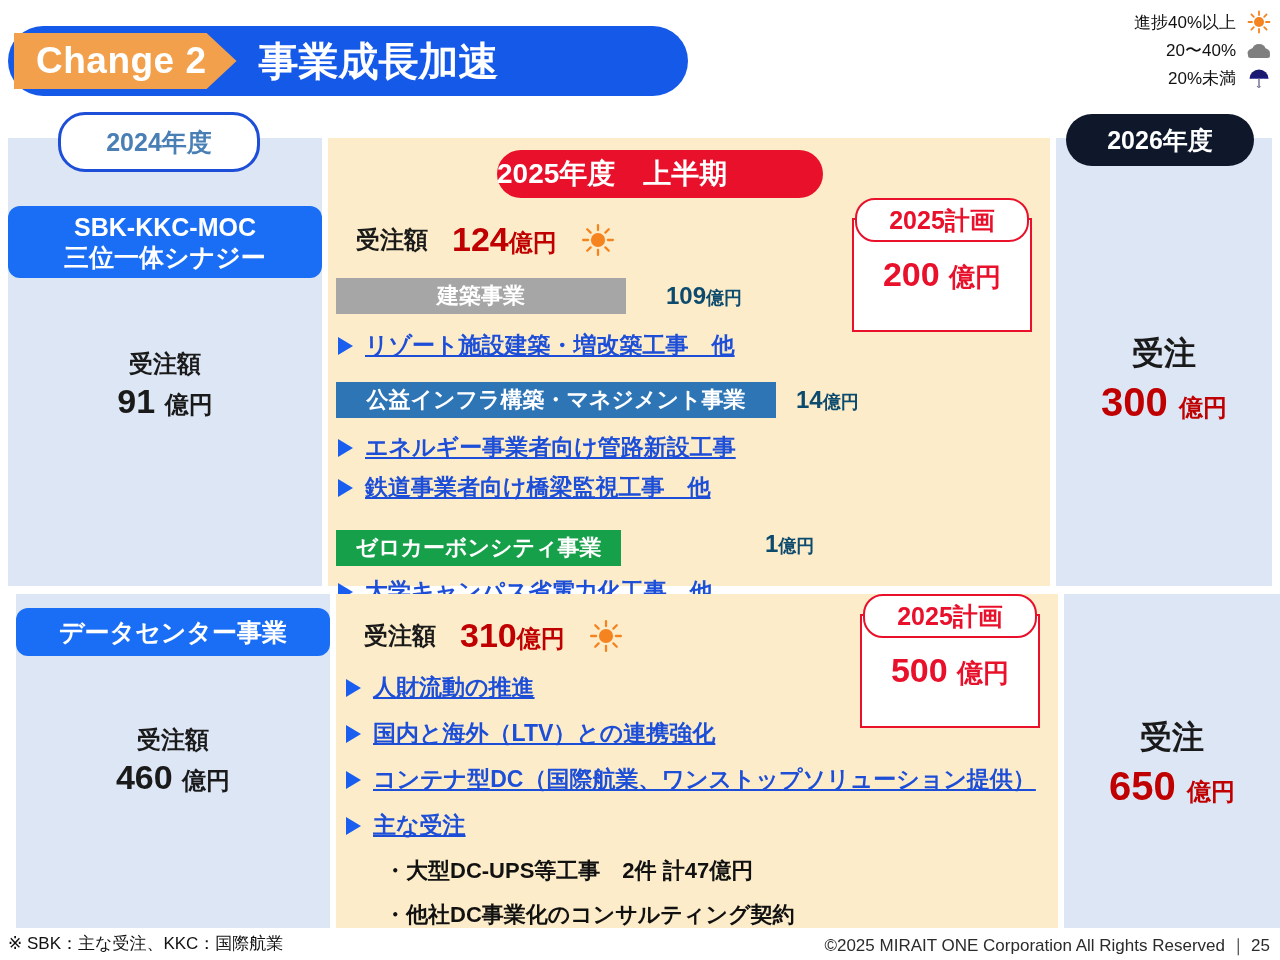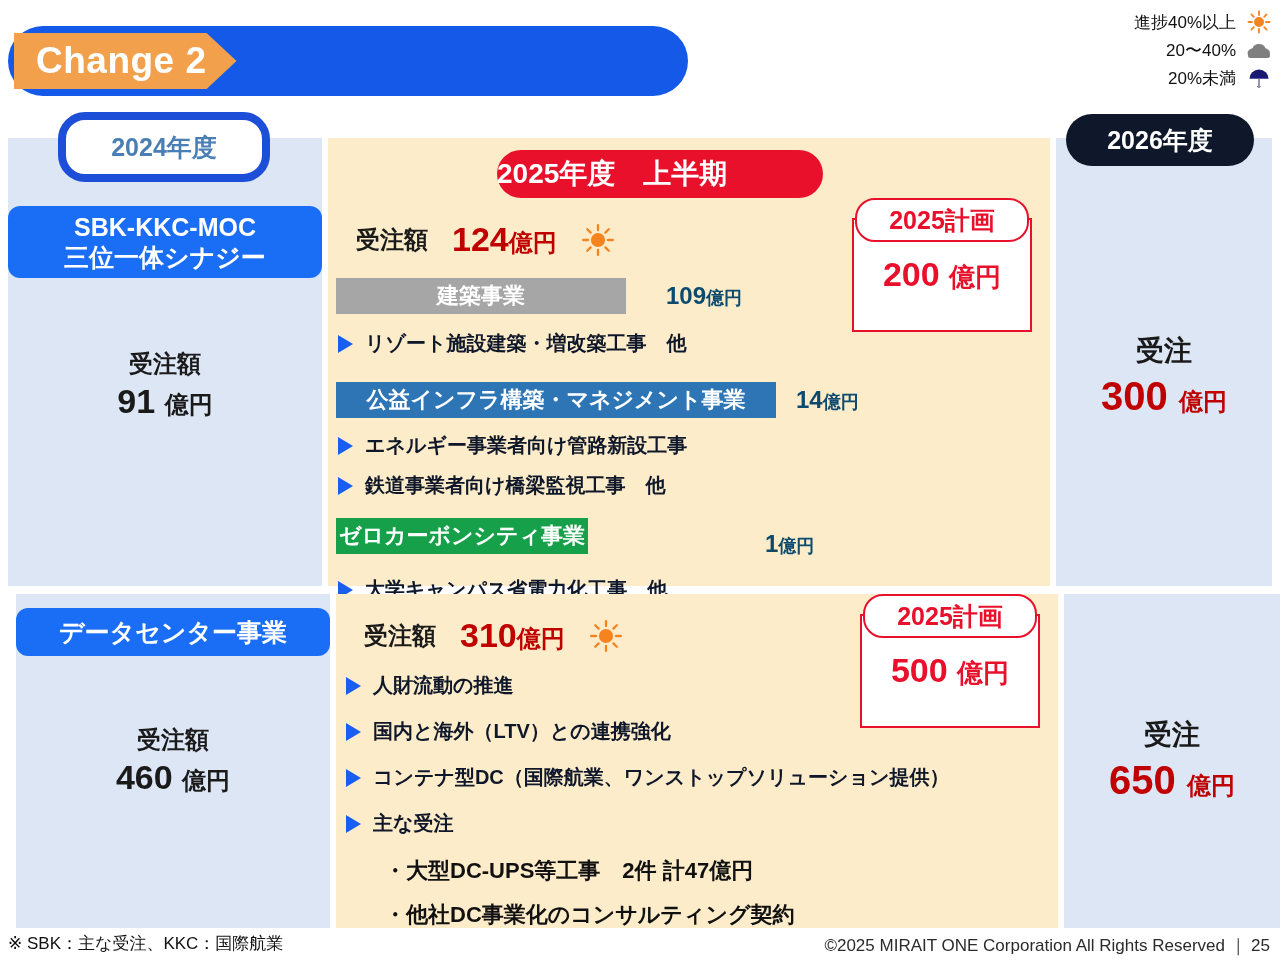--- a/index.html
+++ b/index.html
@@ -58,21 +58,21 @@
 
   .panel-blue { background: #dce6f4; }
   .panel-cream { background: #fcecc9; }
 
   .cell { position: absolute; box-sizing: border-box; }
 
   
   .pill-year-2024 {
     position: absolute; left: 58px; top: 112px;
     width: 196px; height: 54px;
-    background: #fff; border: 8px solid #1d4ed8;
+    background: #fff; border: 3px solid #1d4ed8;
     border-radius: 27px;
     display: flex; align-items: center; justify-content: center;
     z-index: 5;
   }
   .pill-year-2024 .t { color:#4a7fb5; font-weight:bold; font-size:25px; }
 
   .pill-year-2026 {
     position: absolute; left: 1066px; top: 114px;
     width: 188px; height: 52px;
     background: #0f172a; border-radius: 26px;
@@ -100,21 +100,21 @@
   }
   .biz-tag .l { font-size: 25px; line-height: 1.2; white-space: nowrap; }
 
   .amount-block { position:absolute; left:0; width:100%; text-align:center; }
   .amount-block .lbl { font-size:24px; font-weight:bold; color:#1a1a1a; }
   .amount-block .val { font-size:34px; font-weight:bold; color:#1a1a1a; margin-top:2px; }
   .amount-block .val .u { font-size:24px; }
 
   
   .right-amt { position:absolute; left:0; width:100%; text-align:center; }
-  .right-amt .lbl { font-size:28px; font-weight:bold; color:#1a1a1a; }
+  .right-amt .lbl { font-size:32px; font-weight:bold; color:#1a1a1a; }
   .right-amt .val { font-size:40px; font-weight:bold; color:#c00000; margin-top:4px; }
   .right-amt .val .u { font-size:24px; color:#c00000; }
 
   
   .order-line { position:absolute; display:flex; align-items:center; gap:24px; }
   .order-line .lbl { font-size:24px; font-weight:bold; color:#1a1a1a; }
   .order-line .amt { font-size:34px; font-weight:bold; color:#c00000; }
   .order-line .amt .u { font-size:24px; }
 
   .cat-bar {
@@ -124,21 +124,21 @@
   }
   .cat-bar.grey { background:#a6a6a6; }
   .cat-bar.blue { background:#2e75b6; }
   .cat-bar.green { background:#17a04a; }
 
   .cat-amt { position:absolute; font-size:24px; font-weight:bold; color:#0c4a6e; }
   .cat-amt .u { font-size:18px; }
 
   .bullet { position:absolute; display:flex; align-items:center; gap:12px; }
   .tri { width:0;height:0; border-left:15px solid #1a5ef0; border-top:9px solid transparent; border-bottom:9px solid transparent; flex:none; }
-  .bullet .txt { font-size:20px; font-weight:bold; color:#0f172a; white-space:nowrap; }
+  .bullet .txt { font-size:23px; font-weight:bold; color:#1d4ed8; white-space:nowrap;text-decoration:underline; }
   .subline { position:absolute; font-size:22px; font-weight:bold; color:#111; white-space:nowrap; }
 
   
   .plan-box { position:absolute; width:176px; }
   .plan-box .body {
     position:absolute; left:0; top:20px; width:176px; height:110px;
     border:2px solid #e8102a; background:#fff;
     display:flex; align-items:center; justify-content:center;
   }
   .plan-box .body .v { font-size:34px; font-weight:bold; color:#e8102a; }
@@ -162,20 +162,21 @@
 </style>
 </head>
 <body>
 
 <div class="slide">
 
   <div class="title-bar">
     <div class="chev">
       <span class="chev-label">Change 2</span>
     </div>
+    <span class="title-main">事業成長加速</span>
   </div>
 
   <div class="legend">
     <div class="legend-row">
       <span class="legend-text">進捗40%以上</span>
       <span class="legend-ic">
         <svg width="24" height="24" viewBox="0 0 24 24">
           <circle cx="12" cy="12" r="5" fill="#f5831f"></circle>
           <g stroke="#f5831f" stroke-width="1.8" stroke-linecap="round">
             <line x1="12" y1="1.5" x2="12" y2="5"></line>
@@ -269,21 +270,21 @@
       </div>
       <div class="bullet" style="left:10px; top:294px;">
         <span class="tri"></span>
         <span class="txt">エネルギー事業者向け管路新設工事</span>
       </div>
       <div class="bullet" style="left:10px; top:334px;">
         <span class="tri"></span>
         <span class="txt">鉄道事業者向け橋梁監視工事　他</span>
       </div>
 
-      <div class="cat-bar green" style="left:8px; top:380px; width:252px;">ゼロカーボンシティ事業</div>
+      <div class="cat-bar green" style="left:8px; top:392px; width:285px;">ゼロカーボンシティ事業</div>
       <div class="cat-amt" style="left:437px; top:392px;">
         <span>1</span><span class="u">億円</span>
       </div>
       <div class="bullet" style="left:10px; top:438px;">
         <span class="tri"></span>
         <span class="txt">大学キャンパス省電力化工事　他</span>
       </div>
 
       <div class="plan-box" style="left:524px; top:60px; height:132px;">
         <div class="body">

